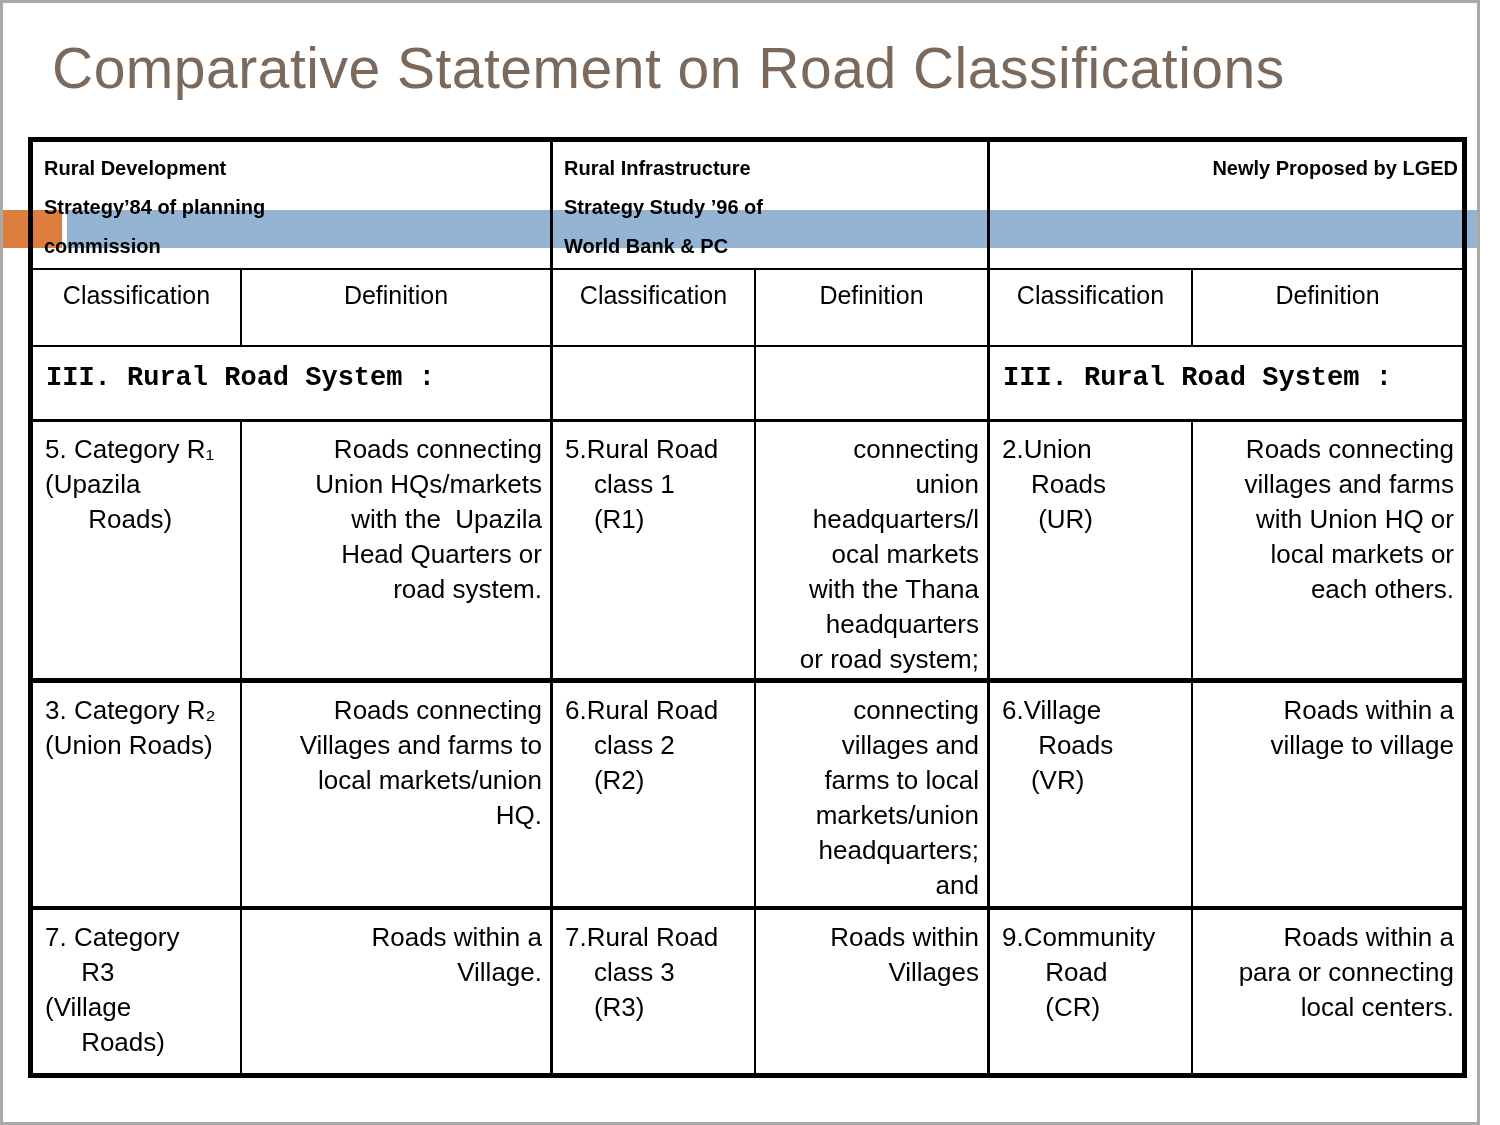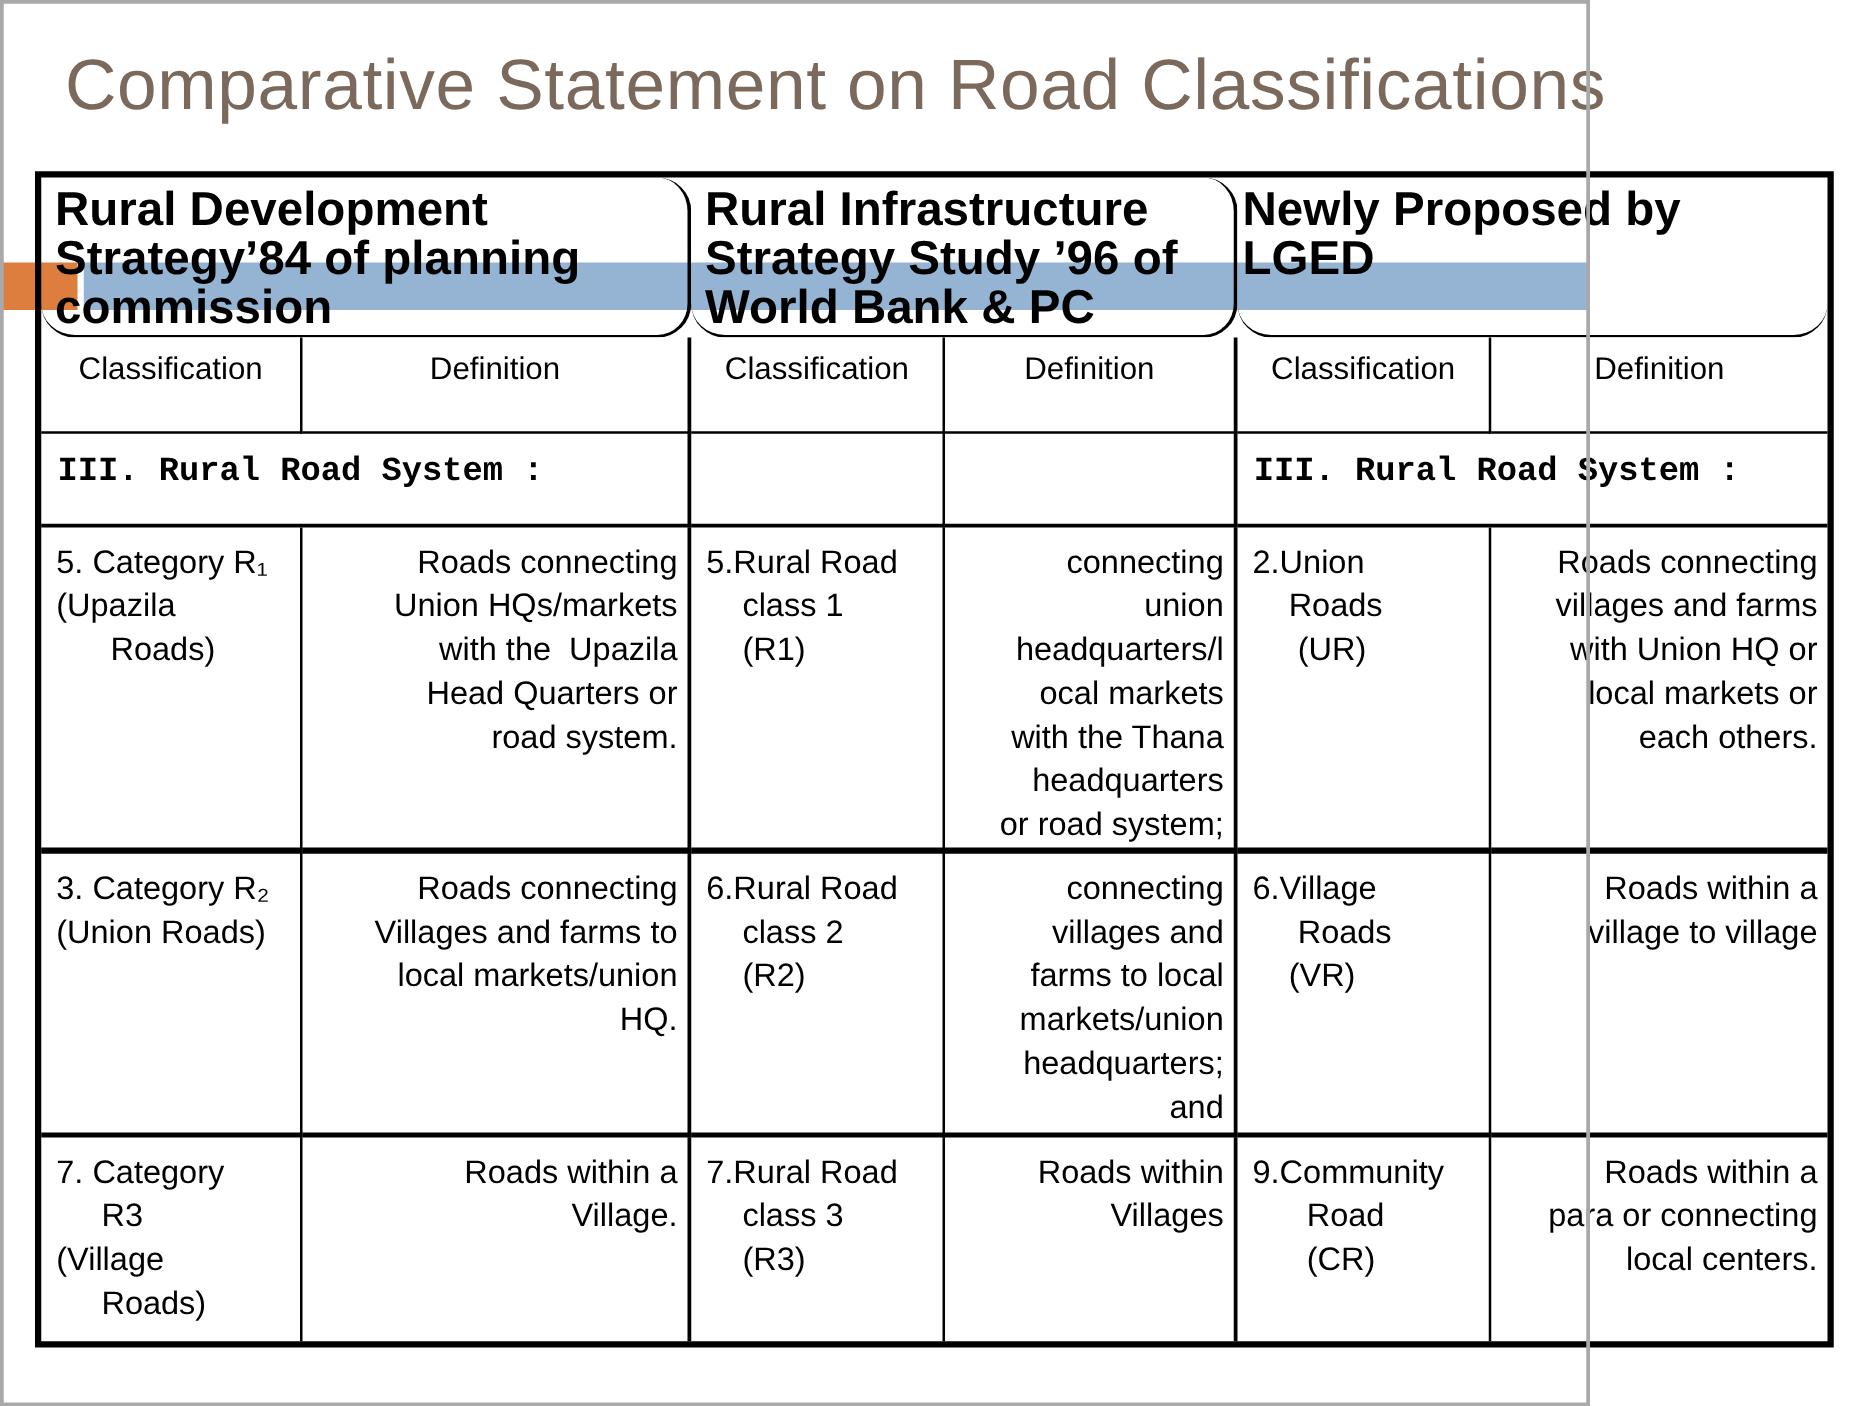--- a/index.html
+++ b/index.html
@@ -3,21 +3,21 @@
 <meta charset="utf-8">
 <style>
   html, body {
     margin: 0; padding: 0;
     width: 1500px; height: 1125px;
     background: #ffffff;
     overflow: hidden;
   }
   .slide {
     position: relative;
-    width: 1272px; height: 1125px;
+    width: 1480px; height: 1125px;
     background: #ffffff;
     font-family: "Liberation Sans", "DejaVu Sans", sans-serif;
   }
   .frame {
     position: absolute; inset: 0;
     border: 3px solid #a9a9a9;
     box-sizing: border-box;
     z-index: 10; pointer-events: none;
   }
   .title {
@@ -58,25 +58,24 @@
     white-space: pre-wrap;
   }
   .span2 { grid-column: span 2; }
   .br2 { border-right: 2px solid #000; }
   .br3 { border-right: 3px solid #000; }
   .bb2 { border-bottom: 2px solid #000; }
   .bb3 { border-bottom: 3px solid #000; }
   .bb4 { border-bottom: 4px solid #000; }
   .bb5 { border-bottom: 5px solid #000; }
   .ghead {
-    font-weight: 700; font-size: 38px; line-height: 39px;
+    font-weight: 700; font-size: 20px; line-height: 39px;
     padding: 7px 8px 0 11px;
-    border-radius: 27px;
   }
-  .gcenter { text-align: left; padding-left: 4px; padding-right: 4px; }
+  .gcenter { text-align: right; padding-left: 4px; padding-right: 4px; }
   .sub {
     font-size: 25px; line-height: 30px;
     text-align: center; padding-top: 10px;
   }
   .sec {
     font-weight: 700; font-size: 27px; line-height: 34px;
     padding: 14px 0 0 13px;
     font-family: Liberation Mono, monospace;
   }
   .cls {

